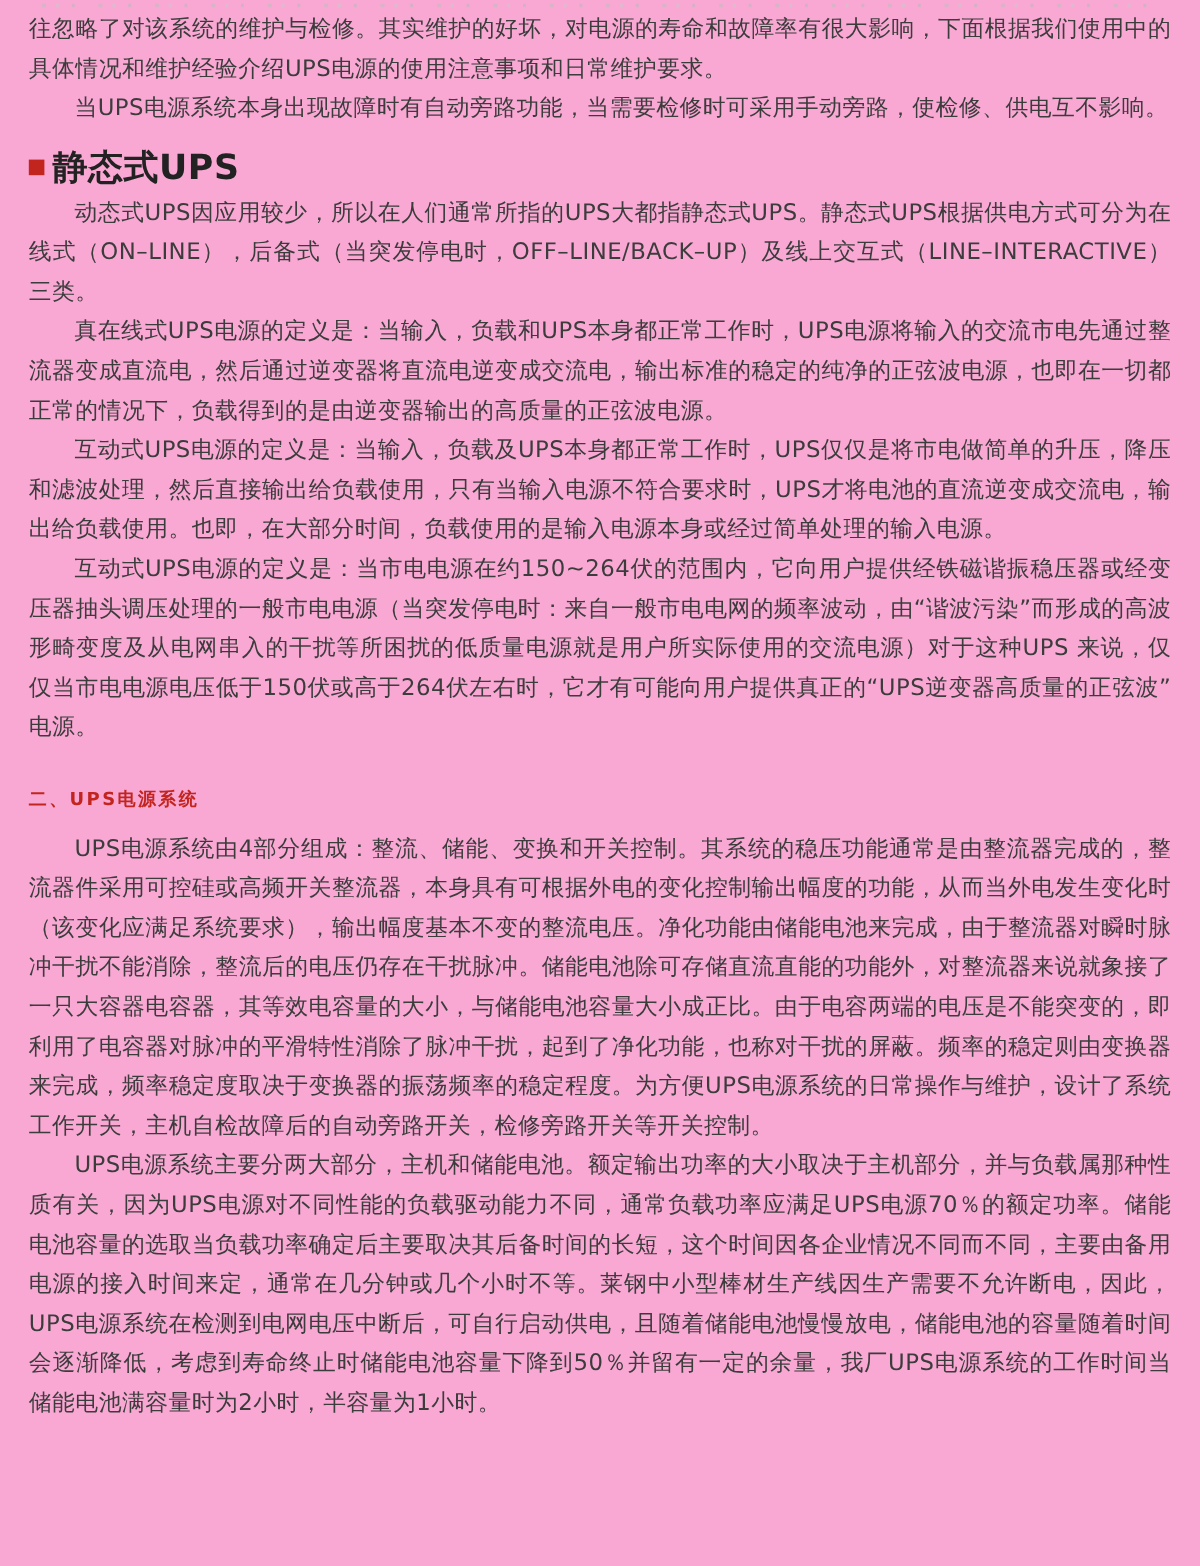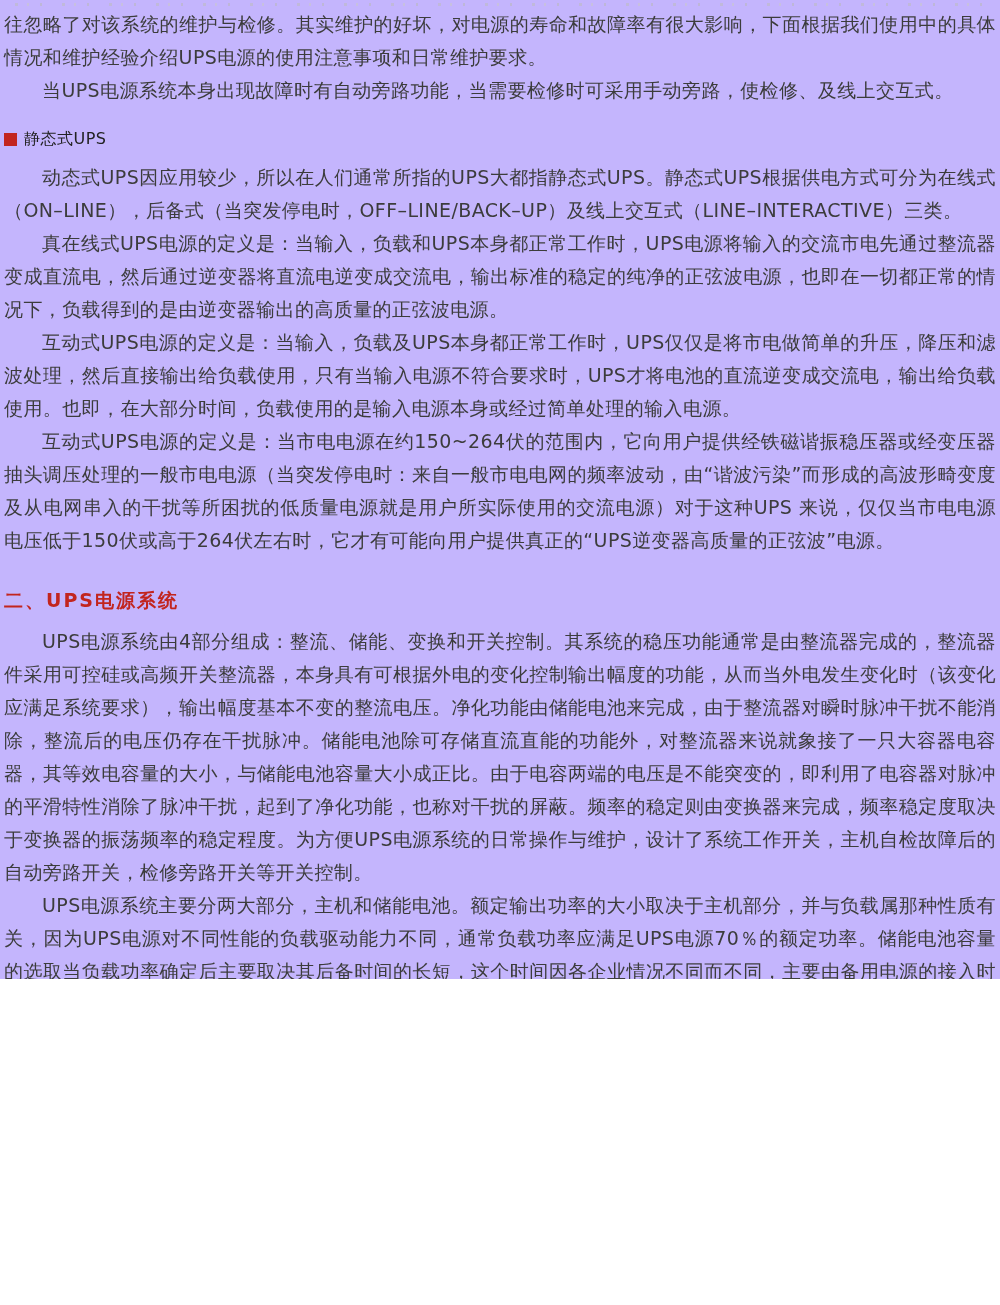--- a/index.html
+++ b/index.html
@@ -1,24 +1,24 @@
 <!DOCTYPE html>
 <html lang="zh"><head>
 <meta charset="utf-8">
 <style>
   html, body { margin: 0; padding: 0; background: #ffffff; }
   .page {
     position: relative;
     width: 1000px;
-    height: 979px;
-    background: #c4b5fd;
+    height: 1305px;
+    background: #f9a8d4;
     overflow: hidden;
     font-family: "DejaVu Sans", "Liberation Sans", sans-serif;
     box-sizing: border-box;
-    padding: 0 4px;
+    padding: 0 24px;
   }
   
   .top-cut-line {
     height: 8px;
     margin: 0 2px;
     background: repeating-linear-gradient(
       90deg,
       transparent 0 9px,  #bdbdbd 9px 12px,
       transparent 12px 21px, #c9c9c9 21px 23px,
       transparent 23px 34px, #b9b9b9 34px 36px,
@@ -38,54 +38,54 @@
     text-align: justify;
     text-justify: inter-ideograph;
     text-indent: 2em;
   }
   p.body.noindent { text-indent: 0; }
   .sub-head {
     display: flex;
     align-items: center;
     gap: 7px;
     margin: 19px 0 9px 0;
-    font-size: 16px;
+    font-size: 29px;
     line-height: 26px;
-    font-weight: normal;
+    font-weight: bold;
     color: #222222;
     letter-spacing: 0.5px;
     text-align: right;
   }
   .red-square {
     display: inline-block;
     width: 13px;
     height: 13px;
     background: #c2251e;
     flex: 0 0 auto;
   }
   .main-head {
     margin: 28px 0 10px 0;
-    font-size: 19px;
+    font-size: 15px;
     line-height: 30px;
     font-weight: bold;
     color: #c2251e;
     letter-spacing: 2px;
   }
 </style>
 </head>
 <body>
 
 <div class="page">
 
   <div class="top-cut-line"></div>
 
   <p class="body noindent">往忽略了对该系统的维护与检修。其实维护的好坏，对电源的寿命和故障率有很大影响，下面根据我们使用中的具体情况和维护经验介绍UPS电源的使用注意事项和日常维护要求。</p>
 
 
-  <p class="body">当UPS电源系统本身出现故障时有自动旁路功能，当需要检修时可采用手动旁路，使检修、及线上交互式。</p>
+  <p class="body">当UPS电源系统本身出现故障时有自动旁路功能，当需要检修时可采用手动旁路，使检修、供电互不影响。</p>
 
   <h2 class="sub-head">
     <span class="red-square"></span>
     <span>静态式UPS</span>
   </h2>
 
   <p class="body">动态式UPS因应用较少，所以在人们通常所指的UPS大都指静态式UPS。静态式UPS根据供电方式可分为在线式（ON–LINE），后备式（当突发停电时，OFF–LINE/BACK–UP）及线上交互式（LINE–INTERACTIVE）三类。</p>
 
   <p class="body">真在线式UPS电源的定义是：当输入，负载和UPS本身都正常工作时，UPS电源将输入的交流市电先通过整流器变成直流电，然后通过逆变器将直流电逆变成交流电，输出标准的稳定的纯净的正弦波电源，也即在一切都正常的情况下，负载得到的是由逆变器输出的高质量的正弦波电源。</p>
 

